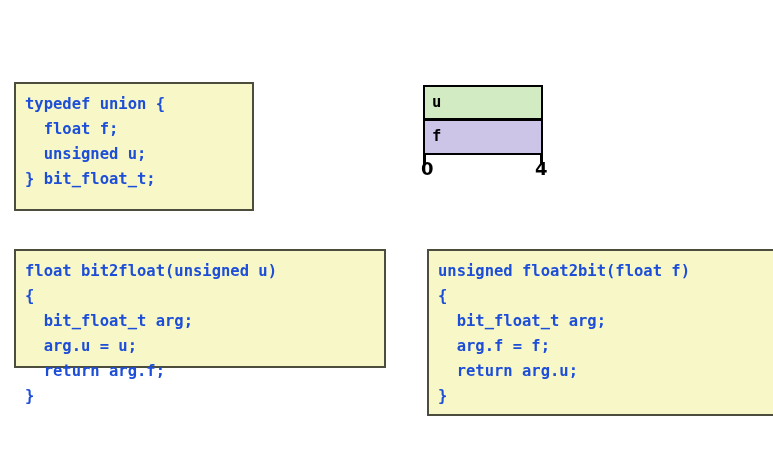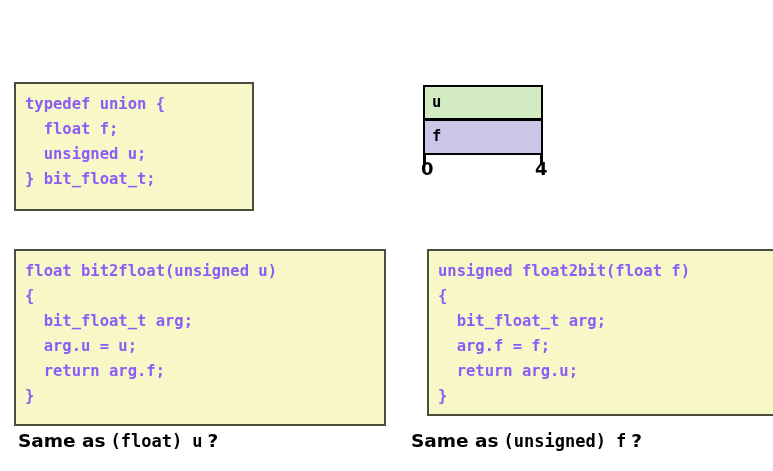--- a/index.html
+++ b/index.html
@@ -39,41 +39,41 @@
   .code-box {
     position: absolute;
     background: #f7f7c8;
     border: 2px solid #4d4d3d;
     box-sizing: border-box;
   }
   .code-text {
     font-family: "DejaVu Sans Mono", monospace;
     font-size: 15.5px;
     font-weight: bold;
-    color: #8b5cf6;
+    color: #1d4ed8;
     white-space: pre;
     line-height: 25px;
     margin: 0;
   }
 
   #box-typedef {
     left: 14px;
     top: 82px;
     width: 240px;
     height: 129px;
   }
   #box-typedef .code-text {
     padding: 8px 0 0 9px;
   }
 
   #box-bit2float {
     left: 14px;
     top: 249px;
     width: 372px;
-    height: 177px;
+    height: 119px;
   }
   #box-bit2float .code-text {
     padding: 8px 0 0 9px;
   }
 
   #box-float2bit {
     left: 407px;
     top: 249px;
     width: 353px;
     height: 167px;
@@ -198,21 +198,15 @@
 
   <div class="code-box" id="box-float2bit">
     <pre class="code-text">unsigned float2bit(float f)
 {
   bit_float_t arg;
   arg.f = f;
   return arg.u;
 }</pre>
   </div>
 
-  <div class="caption" id="caption-left">
-    <span>Same as</span><span class="sp"></span><span class="mono">(float)</span><span class="sp"></span><span class="sp"></span><span class="mono">u</span><span class="sp"></span><span>?</span>
-  </div>
-
-  <div class="caption" id="caption-right">
-    <span>Same as</span><span class="sp"></span><span class="mono">(unsigned)</span><span class="sp"></span><span class="sp"></span><span class="mono">f</span><span class="sp"></span><span>?</span>
-  </div>
+
 
 </div>
 
 </body></html>

